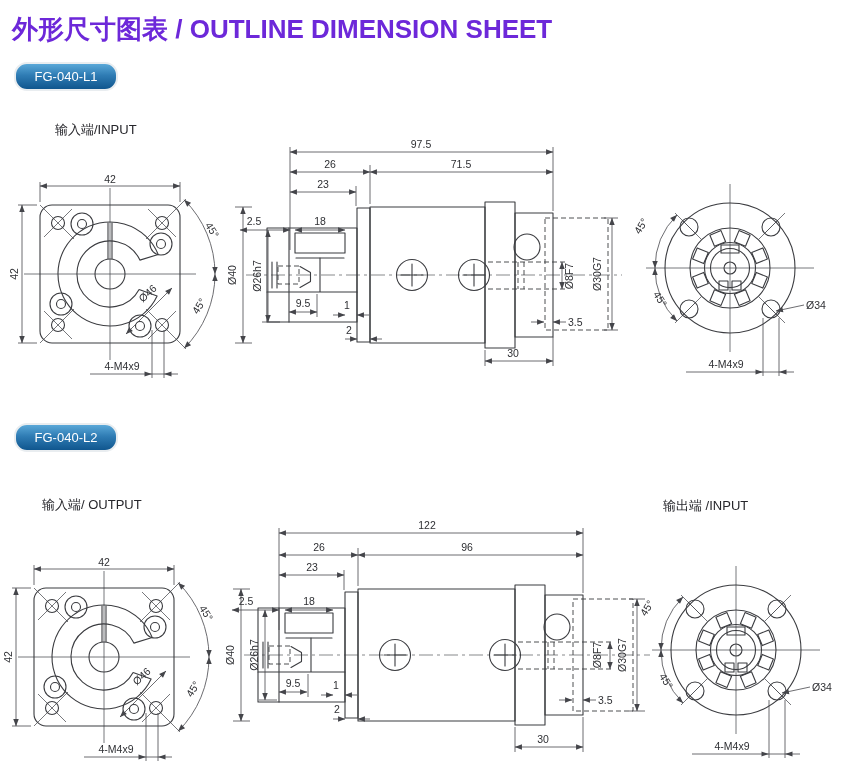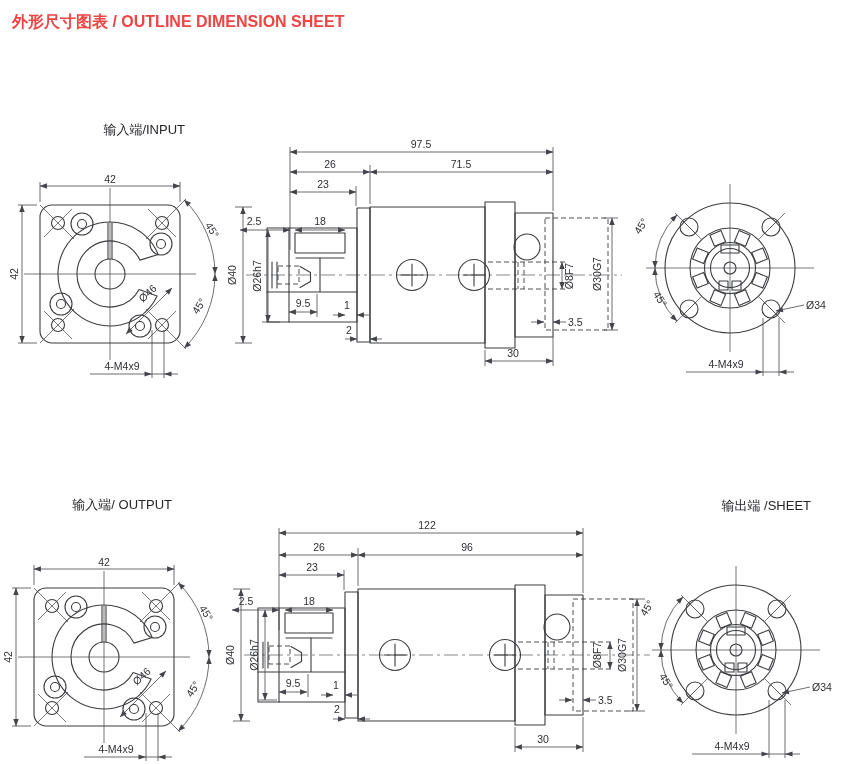--- a/index.html
+++ b/index.html
@@ -1,24 +1,24 @@
 <!DOCTYPE html>
 <html><head>
 <meta charset="utf-8">
 <style>
   html,body{margin:0;padding:0;background:#fff;}
   #stage{position:relative;width:849px;height:764px;background:#fff;overflow:hidden;
          font-family:"Liberation Sans",sans-serif;}
-  .title{position:absolute;left:12px;top:12px;font-size:16px;font-weight:700;
-         color:#ef4444;letter-spacing:0px;white-space:nowrap;}
+  .title{position:absolute;left:12px;top:12px;font-size:26px;font-weight:700;
+         color:#6d28d9;letter-spacing:0px;white-space:nowrap;}
   .badge{position:absolute;left:14px;width:100px;height:25px;line-height:25px;
          text-align:center;color:#fff;font-size:13px;border-radius:13px;
          border:2px solid #e9edf0;
          background:linear-gradient(180deg,#5aa8d8 0%,#2f7cb4 45%,#10568e 100%);}
-  .vlabel{position:absolute;font-size:13px;color:#26262b;text-align:right;white-space:nowrap;}
+  .vlabel{position:absolute;font-size:13px;color:#26262b;text-align:left;white-space:nowrap;}
   svg{position:absolute;left:0;top:0;}
   .ln{stroke:#3b3c40;stroke-width:1.1;fill:none;stroke-linecap:round;stroke-linejoin:round;}
   .tn{stroke:#4a4b50;stroke-width:0.75;fill:none;}
   .dm{stroke:#47484c;stroke-width:0.8;fill:none;}
   .dh{stroke:#3b3c40;stroke-width:0.9;fill:none;stroke-dasharray:5 3;}
   .cl{stroke:#55565a;stroke-width:0.7;fill:none;stroke-dasharray:14 4 3 4;}
   text.d{font:10.5px "Liberation Sans",sans-serif;fill:#2e2f33;}
   .ah{fill:#44454a;stroke:none;}
 </style>
 </head>
@@ -266,18 +266,20 @@
           <text class="d" transform="translate(-73,33) rotate(58)" text-anchor="middle">45°</text>
           <text class="d" x="76" y="41">Ø34</text>
           <text class="d" x="-4" y="100" text-anchor="middle">4-M4x9</text>
         </g>
       </g>
     </g>
   </svg>
 
   <div class="title">外形尺寸图表 / OUTLINE DIMENSION SHEET</div>
 
+  <div class="badge" style="top:62px">FG-040-L1</div>
+  <div class="badge" style="top:423px">FG-040-L2</div>
 
   <div class="vlabel" style="left:55px;top:121px;width:130px">输入端/INPUT</div>
   <div class="vlabel" style="left:42px;top:496px;width:130px">输入端/ OUTPUT</div>
-  <div class="vlabel" style="left:663px;top:497px;width:148px">输出端 /SHEET</div>
+  <div class="vlabel" style="left:663px;top:497px;width:148px">输出端 /INPUT</div>
 
 </div>
 
 </body></html>

